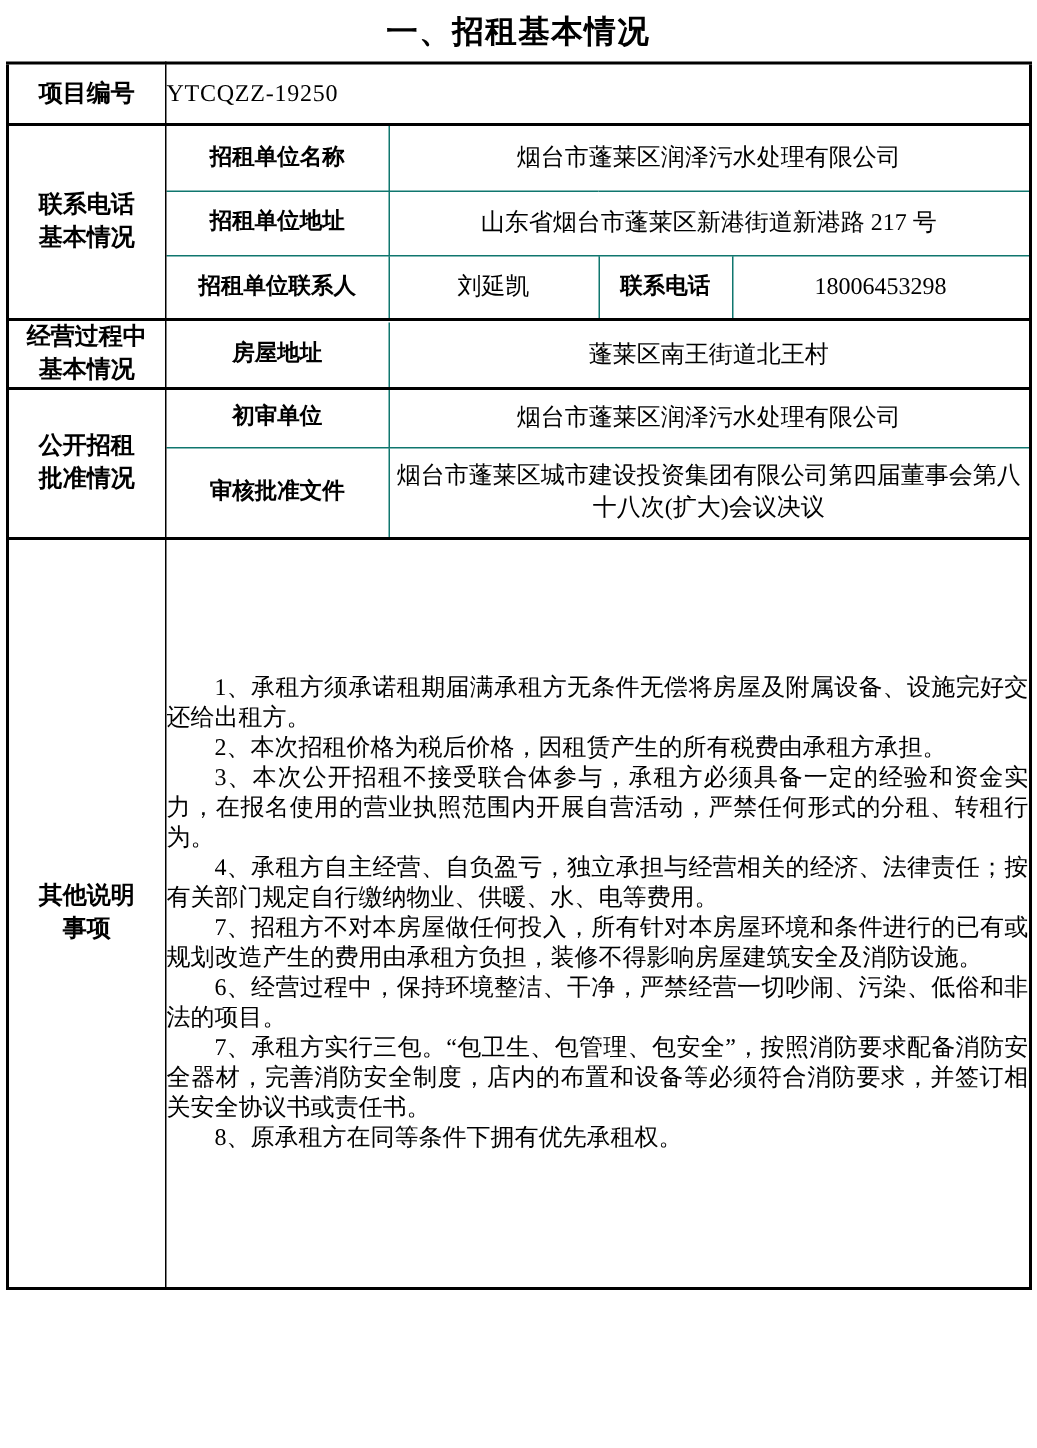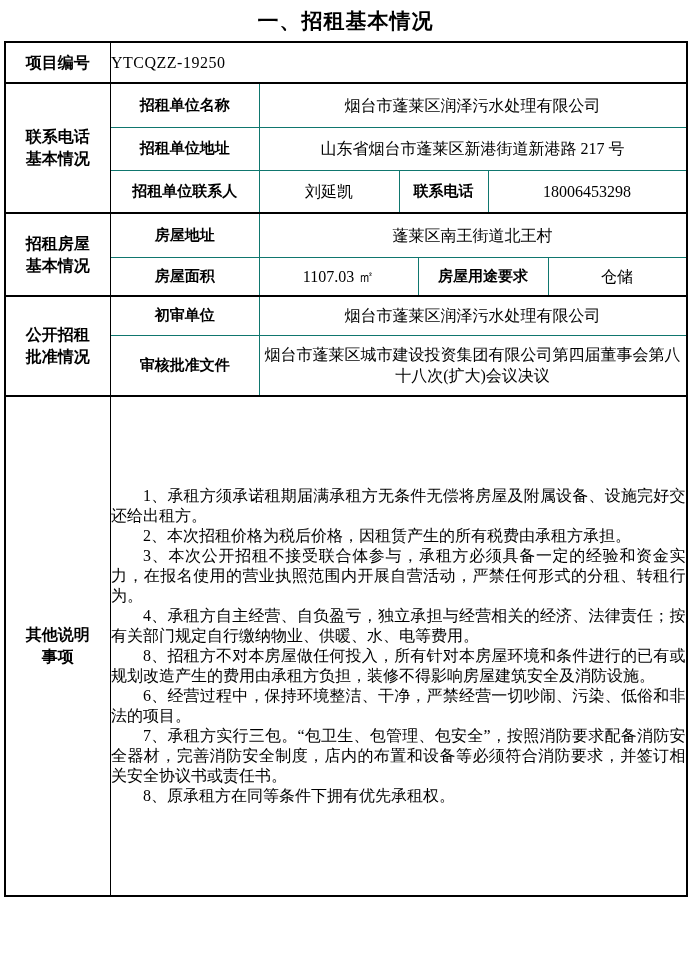--- a/index.html
+++ b/index.html
@@ -135,42 +135,36 @@
                 <td class="lbl">联系电话</td>
                 <td>18006453298</td>
               </tr>
             </tbody>
           </table>
         </td>
       </tr>
 
       <tr>
         <th class="rowhead">
-          <span>招租房屋</span>
+          <span>经营过程中</span>
           <span>基本情况</span>
         </th>
         <td>
           <table class="inner">
             <colgroup>
                 <col style="width:148px">
                 <col style="width:159px">
                 <col style="width:130px">
                 <col>
               </colgroup>
             <tbody>
               <tr class="ih43">
                 <td class="lbl">房屋地址</td>
                 <td colspan="3">蓬莱区南王街道北王村</td>
               </tr>
-              <tr class="ih38">
-                <td class="lbl">房屋面积</td>
-                <td>1107.03 ㎡</td>
-                <td class="lbl">房屋用途要求</td>
-                <td>仓储</td>
-              </tr>
             </tbody>
           </table>
         </td>
       </tr>
 
       <tr>
         <th class="rowhead">
           <span>公开招租</span>
           <span>批准情况</span>
         </th>
@@ -197,21 +191,21 @@
       <tr class="r-other">
         <th class="rowhead">
           <span>其他说明</span>
           <span>事项</span>
         </th>
         <td class="other-cell">
           <p>1、承租方须承诺租期届满承租方无条件无偿将房屋及附属设备、设施完好交还给出租方。</p>
           <p>2、本次招租价格为税后价格，因租赁产生的所有税费由承租方承担。</p>
           <p>3、本次公开招租不接受联合体参与，承租方必须具备一定的经验和资金实力，在报名使用的营业执照范围内开展自营活动，严禁任何形式的分租、转租行为。</p>
           <p>4、承租方自主经营、自负盈亏，独立承担与经营相关的经济、法律责任；按有关部门规定自行缴纳物业、供暖、水、电等费用。</p>
-          <p>8、招租方不对本房屋做任何投入，所有针对本房屋环境和条件进行的已有或规划改造产生的费用由承租方负担，装修不得影响房屋建筑安全及消防设施。</p>
+          <p>7、招租方不对本房屋做任何投入，所有针对本房屋环境和条件进行的已有或规划改造产生的费用由承租方负担，装修不得影响房屋建筑安全及消防设施。</p>
           <p>6、经营过程中，保持环境整洁、干净，严禁经营一切吵闹、污染、低俗和非法的项目。</p>
           <p>7、承租方实行三包。“包卫生、包管理、包安全”，按照消防要求配备消防安全器材，完善消防安全制度，店内的布置和设备等必须符合消防要求，并签订相关安全协议书或责任书。</p>
           <p>8、原承租方在同等条件下拥有优先承租权。</p>
         </td>
       </tr>
 
     </tbody>
   </table>
 </div>
 

